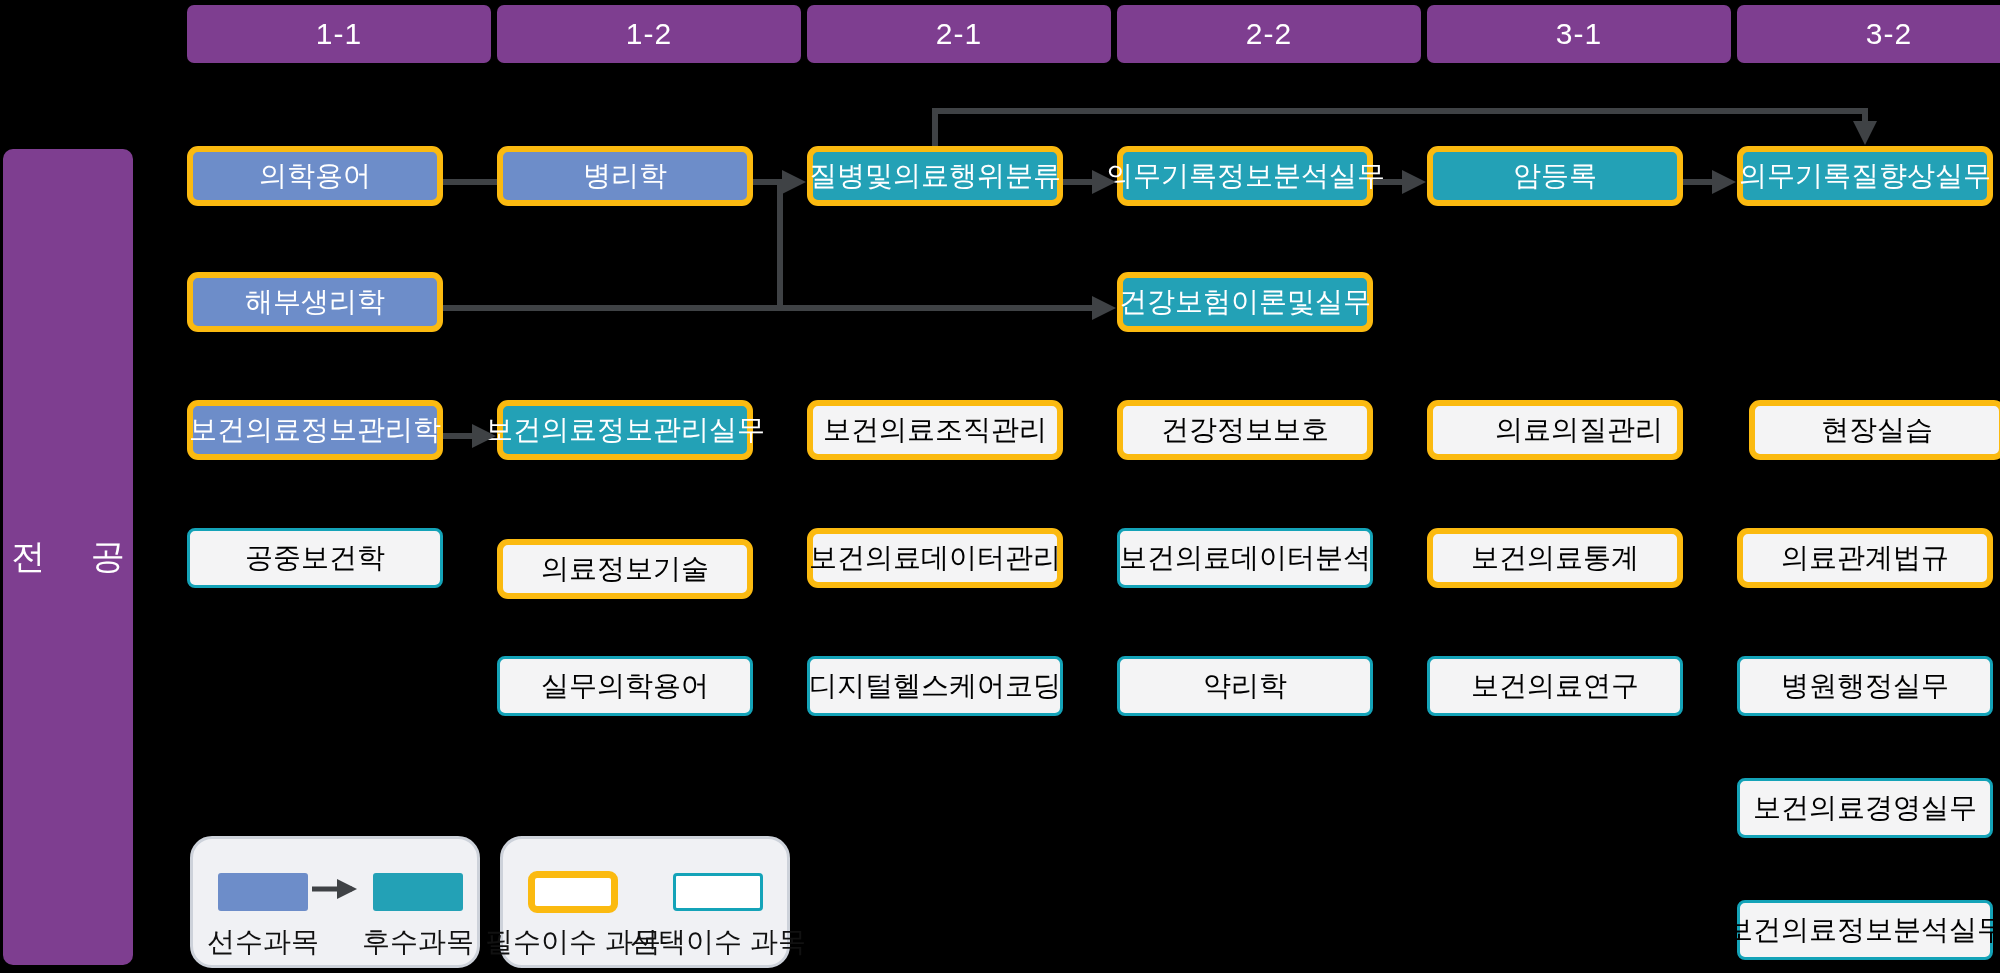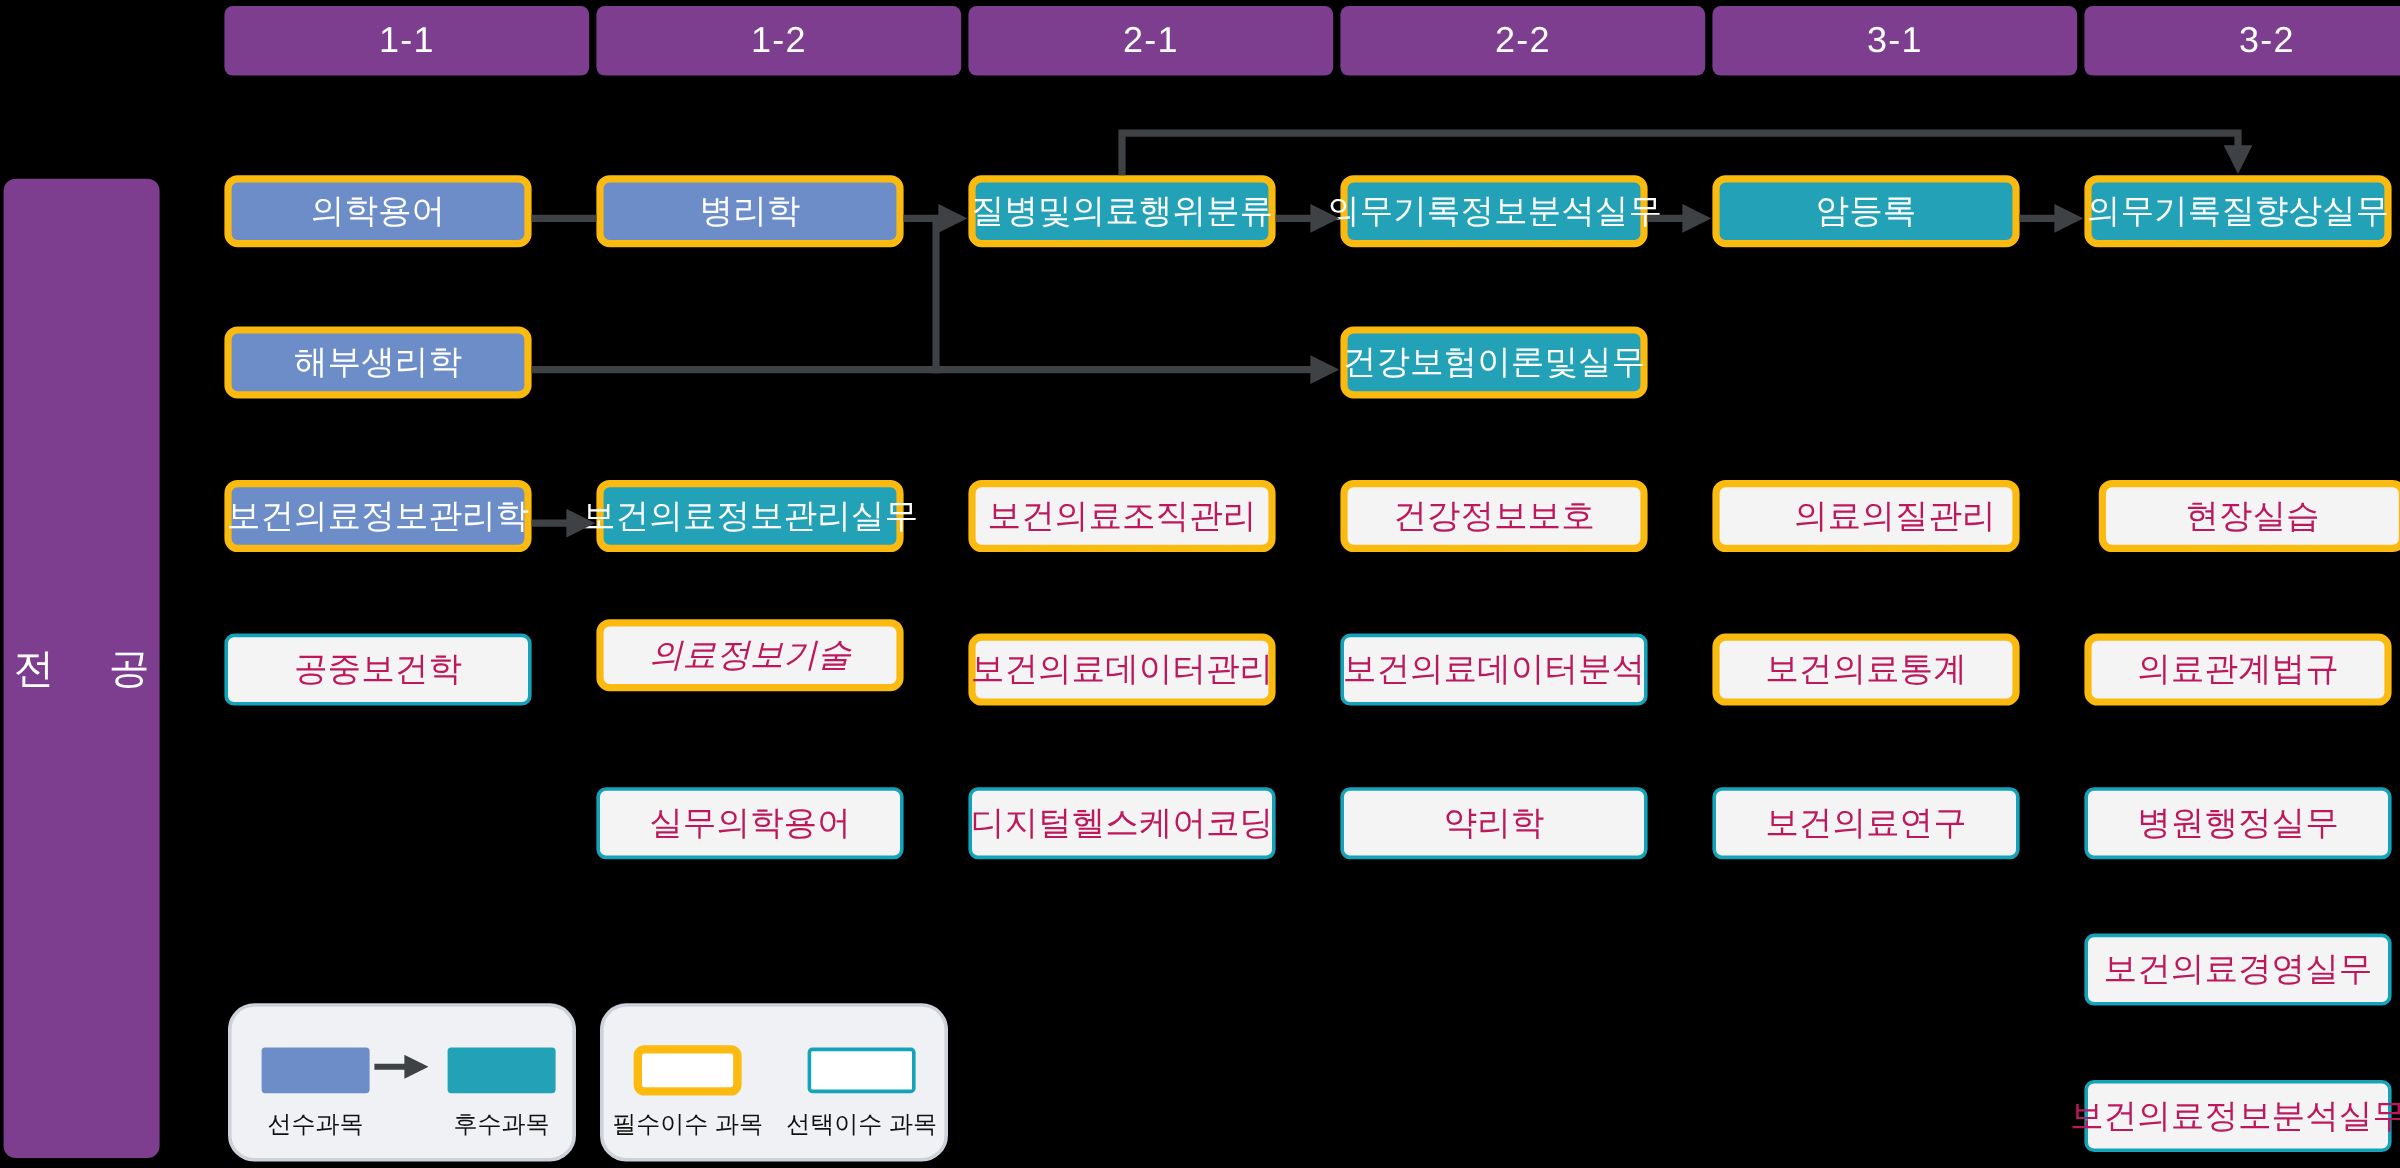--- a/index.html
+++ b/index.html
@@ -13,36 +13,36 @@
   .sem-header{position:absolute;top:5px;width:304px;height:58px;background:var(--purple);
     border-radius:7px;color:#fff;display:flex;align-items:center;justify-content:center;
     font-size:30px;letter-spacing:1px;}
   .major-bar{position:absolute;left:3px;top:149px;width:130px;height:816px;background:var(--purple);
     border-radius:10px;color:#fff;display:flex;align-items:center;justify-content:center;
     font-size:34px;word-spacing:36px;}
   .course{position:absolute;width:256px;height:60px;box-sizing:border-box;display:flex;
     align-items:center;justify-content:center;font-size:28px;white-space:nowrap;}
   .fill-blue{background:var(--blue);color:#fff;}
   .fill-teal{background:var(--teal);color:#fff;}
-  .fill-light{background:var(--light);color:#be185d;text-align:center;}
+  .fill-light{background:var(--light);color:#000000;text-align:center;}
   .border-required{border:6px solid var(--yellow);border-radius:11px;}
   .border-elective{border:3px solid var(--tealBorder);border-radius:8px;}
   #connector-layer{position:absolute;left:0;top:0;width:2000px;height:973px;pointer-events:none;z-index:5;}
   .legend{position:absolute;top:836px;width:290px;height:132px;box-sizing:border-box;
     background:var(--legendBg);border:3px solid var(--legendBorder);border-radius:22px;}
   #legend-flow{left:190px;} #legend-type{left:500px;}
   .swatch{position:absolute;border-radius:3px;}
   .swatch-blue{left:25px;top:34px;width:90px;height:38px;background:var(--blue);}
   .swatch-teal{left:180px;top:34px;width:90px;height:38px;background:var(--teal);}
   .swatch-required{left:25px;top:32px;width:90px;height:42px;background:#fff;
     border:7px solid var(--yellow);box-sizing:border-box;border-radius:9px;}
   .swatch-elective{left:170px;top:34px;width:90px;height:38px;background:#fff;
     border:3px solid var(--tealBorder);box-sizing:border-box;border-radius:4px;}
   .legend-label{position:absolute;top:84px;transform:translateX(-50%);white-space:nowrap;
-    font-size:20px;color:#111;}
+    font-size:28px;color:#111;}
 </style>
 </head>
 <body>
 
 <div id="canvas">
 
   <div class="major-bar">
     <span>전 공</span>
   </div>
 
@@ -54,21 +54,21 @@
       <div class="sem-header" style="left: 1427px;">3-1</div>
       <div class="sem-header" style="left: 1737px;">3-2</div>
     </div>
   <div id="courses">
       <div class="course fill-blue border-required" style="left: 187px; top: 146px;">의학용어</div>
       <div class="course fill-blue border-required" style="left: 187px; top: 272px;">해부생리학</div>
       <div class="course fill-blue border-required" style="left: 187px; top: 400px;">보건의료정보관리학</div>
       <div class="course fill-light border-elective" style="left: 187px; top: 528px;">공중보건학</div>
       <div class="course fill-blue border-required" style="left: 497px; top: 146px;">병리학</div>
       <div class="course fill-teal border-required" style="left: 497px; top: 400px;">보건의료정보관리실무</div>
-      <div class="course fill-light border-required" style="left: 497px; top: 516px; font-style: italic;">의료정보기술</div>
+      <div class="course fill-light border-required" style="left: 497px; top: 539px;">의료정보기술</div>
       <div class="course fill-light border-elective" style="left: 497px; top: 656px;">실무의학용어</div>
       <div class="course fill-teal border-required" style="left: 807px; top: 146px;">질병및의료행위분류</div>
       <div class="course fill-light border-required" style="left: 807px; top: 400px;">보건의료조직관리</div>
       <div class="course fill-light border-required" style="left: 807px; top: 528px;">보건의료데이터관리</div>
       <div class="course fill-light border-elective" style="left: 807px; top: 656px;">디지털헬스케어코딩</div>
       <div class="course fill-teal border-required" style="left: 1117px; top: 146px;">의무기록정보분석실무</div>
       <div class="course fill-teal border-required" style="left: 1117px; top: 272px;">건강보험이론및실무</div>
       <div class="course fill-light border-required" style="left: 1117px; top: 400px;">건강정보보호</div>
       <div class="course fill-light border-elective" style="left: 1117px; top: 528px;">보건의료데이터분석</div>
       <div class="course fill-light border-elective" style="left: 1117px; top: 656px;">약리학</div>

